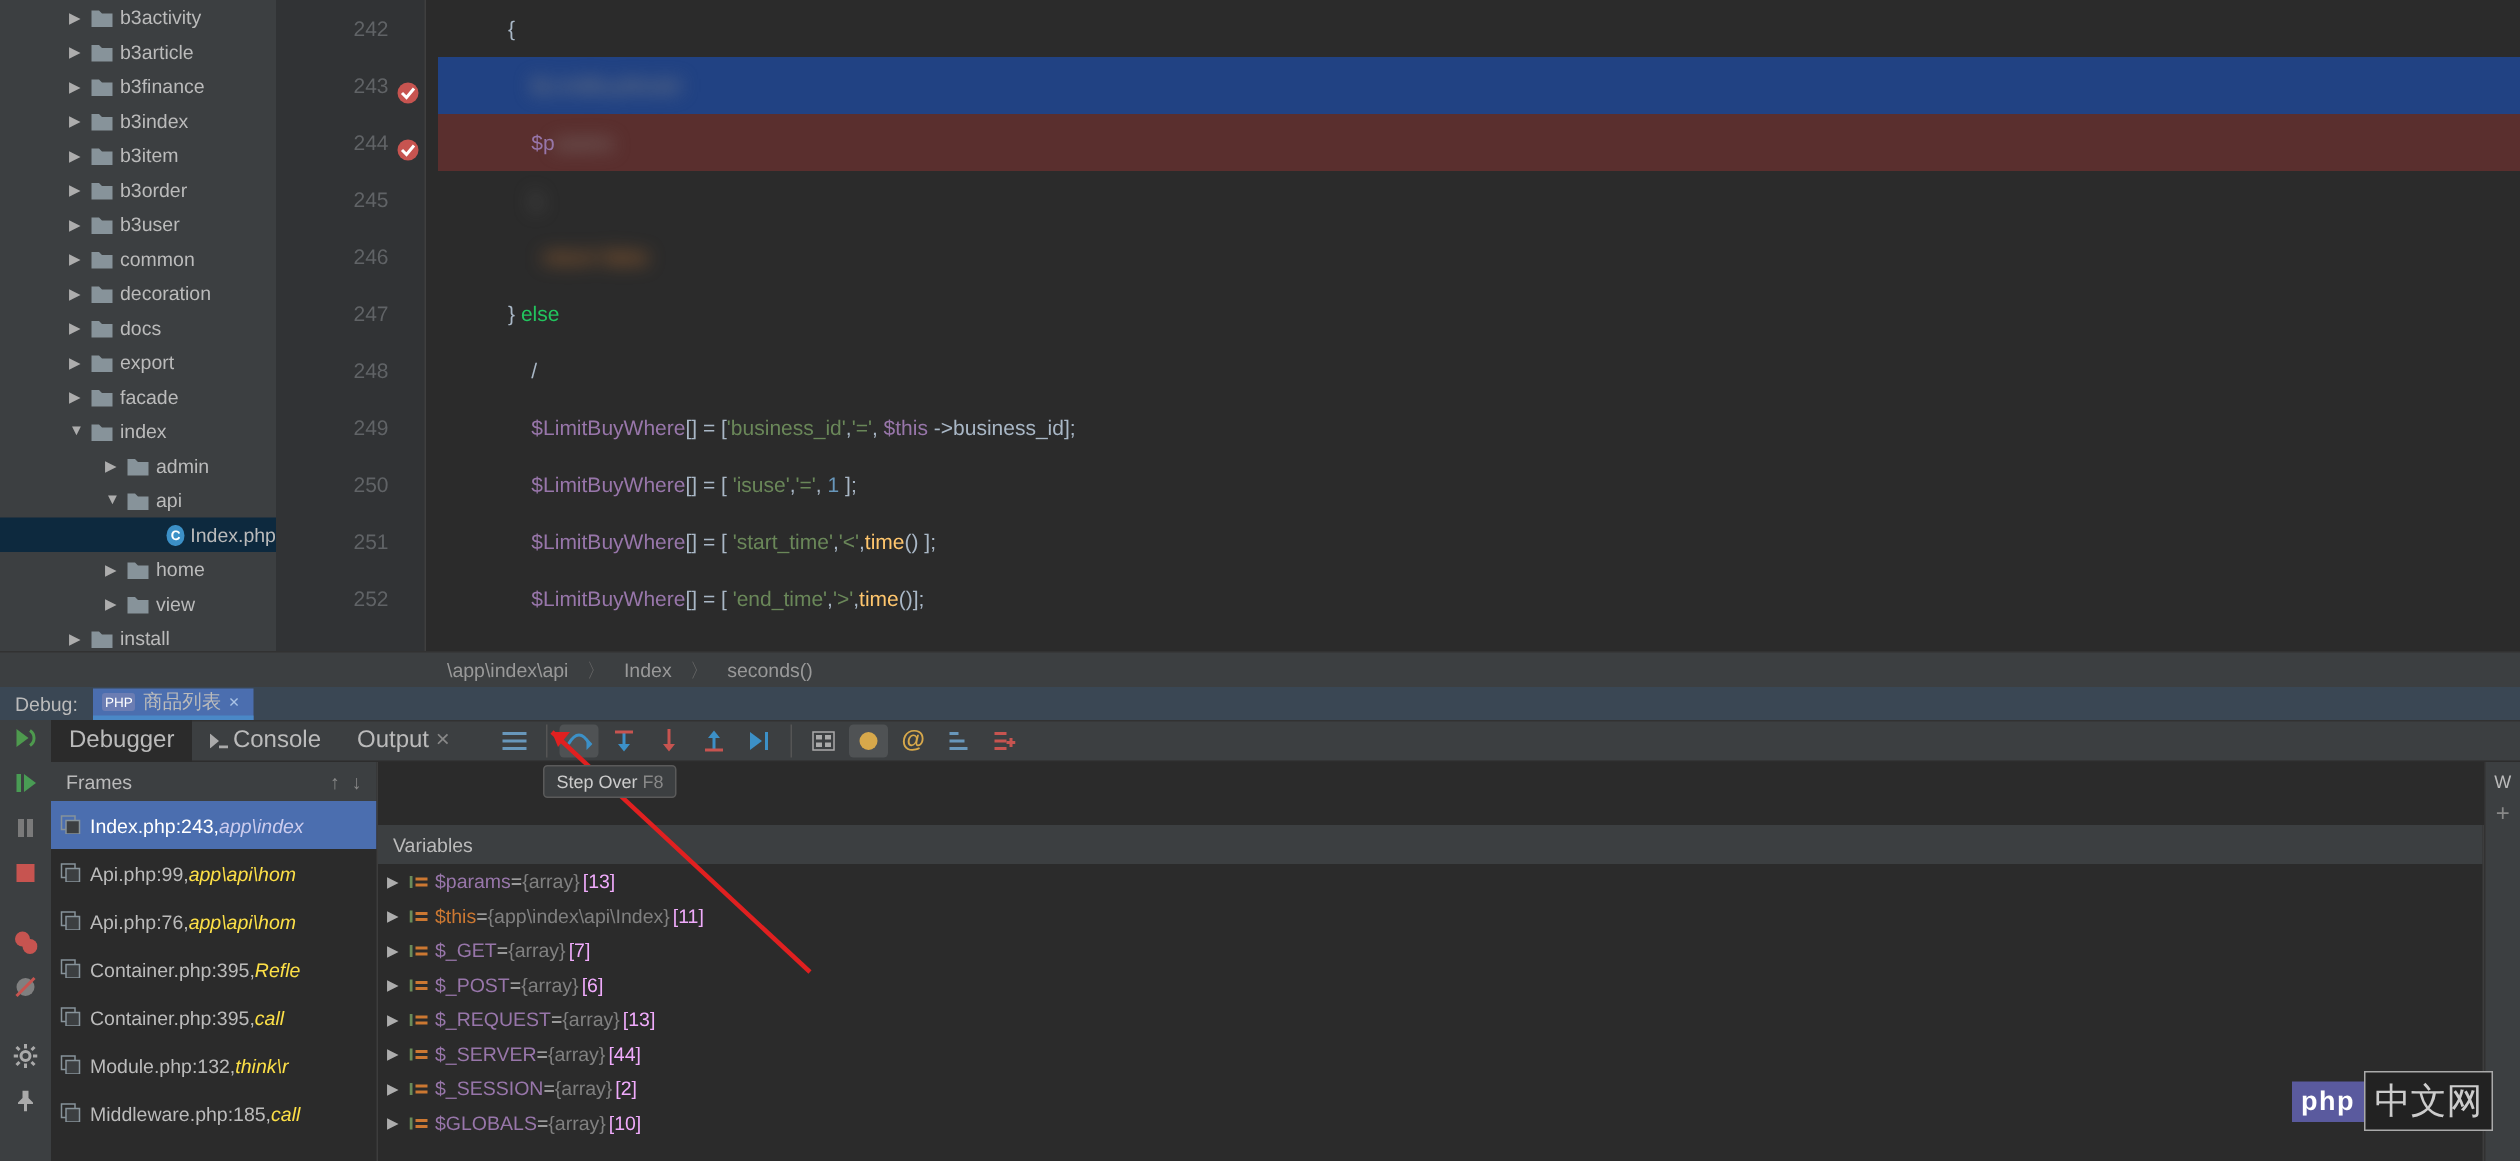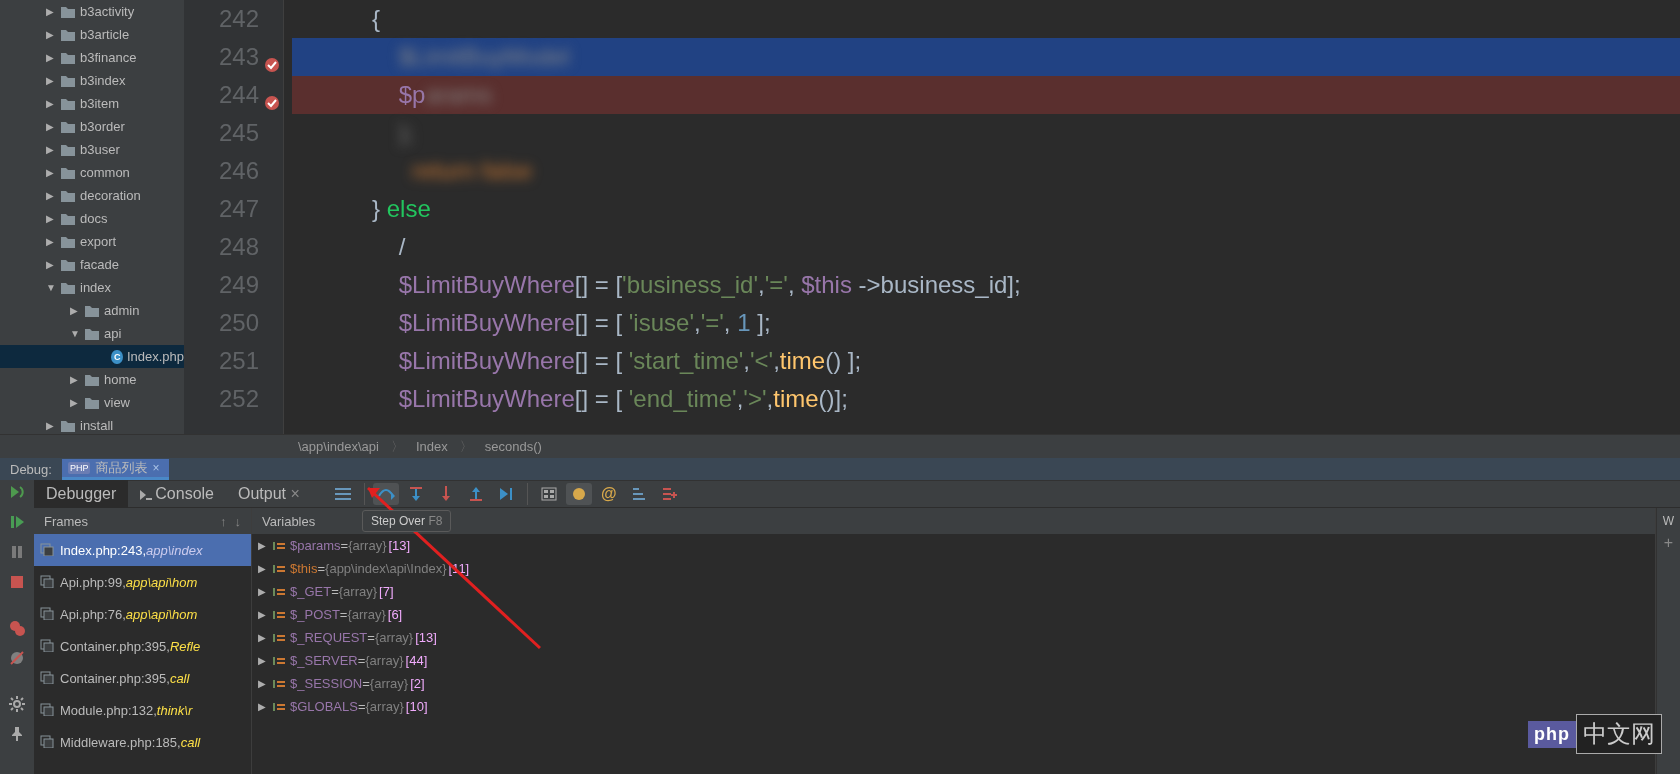--- a/index.html
+++ b/index.html
@@ -5,21 +5,21 @@
   * { margin:0; padding:0; box-sizing:border-box; font-family: "Segoe UI", Arial, sans-serif; }
   body { background:#2b2b2b; color:#bbb; width:1680px; height:774px; overflow:hidden; position:relative; }
   .main { display:flex; height:434px; }
   .sidebar { width:184px; background:#3c3f41; overflow:hidden; font-size:13px; color:#bbb; }
   .tree-item { display:flex; align-items:center; height:23px; padding-left:10px; white-space:nowrap; }
   .tree-item .arrow { width:14px; color:#adadad; font-size:10px; }
   .tree-item .folder-icon { width:16px; height:14px; margin-right:4px; }
   .folder-svg { fill:#87939a; }
   .tree-item.selected { background:#0d293e; }
   .file-icon { width:14px; height:14px; border-radius:50%; background:#3c90c7; display:inline-flex; align-items:center; justify-content:center; color:#fff; font-size:9px; font-weight:bold; margin-right:4px; }
-  .editor { flex:1; display:flex; background:#2b2b2b; font-family:"JetBrains Mono","Consolas",monospace; font-size:24px; position:relative; }
+  .editor { flex:1; display:flex; background:#2b2b2b; font-family:"JetBrains Mono","Consolas",monospace; font-size:14px; position:relative; }
   .gutter { width:100px; text-align:right; color:#606366; padding-right:24px; line-height:38px; position:relative; background:#313335; border-right:1px solid #3f3f3f; }
   .gutter .ln { height:38px; }
   .gutter .bp { position:absolute; right:2px; width:18px; height:18px; }
   .code { flex:1; line-height:38px; white-space:pre; color:#a9b7c6; padding-left:8px; overflow:hidden;}
   .code .line { height:38px; position:relative;}
   .hl-blue { background:#214283; }
   .hl-red  { background:#5a2f2e; }
   .kw { color:#22c55e; }
   .var { color:#9876aa; }
   .str { color:#6a8759; }
@@ -43,21 +43,21 @@
   .panel { display:flex; height:266px; background:#2b2b2b; }
   .panel-col { border-right:1px solid #3d3d3d; display:flex; flex-direction:column; }
   .panel-head { height:26px; background:#3c3f41; color:#bbb; font-size:13px; padding:0 10px; display:flex; align-items:center; justify-content:space-between;}
   .frames { width:218px; }
   .frame-list { flex:1; overflow:hidden; font-size:13px; }
   .frame-item { height:23px; display:flex; align-items:center; padding:16px 6px; color:#bbb; white-space:nowrap; overflow:hidden; }
   .frame-item.sel { background:#4b6eaf; color:#fff; }
   .frame-item .dim { color:#fde047; font-style:italic; }
   .frame-item.sel .dim { color:#cce; }
   .frame-sub-icon { width:16px; margin-right:4px; color:#87939a; }
-  .vars-col { flex:1; }
+  .vars-col { flex:1;margin-top:42px; }
   .var-row { height:23px; display:flex; align-items:center; font-size:13px; color:#bbb; padding-left:6px;}
   .var-row .arrow { width:14px; color:#adadad; font-size:10px;}
   .var-row .vname { color:#9876aa;}
   .var-row .special { color:#cc7832;}
   .var-row .typ { color:#808080; }
   .var-row .cnt { color:#f0abfc; margin-left:2px;}
   .right-strip { width:24px; background:#3c3f41; border-left:1px solid #323232; display:flex; flex-direction:column; align-items:center; padding-top:6px; gap:6px;}
   .tooltip { position:absolute; background:#3c3f41; border:1px solid #5a5a5a; color:#ccc; font-size:12px; padding:3px 8px; border-radius:3px; pointer-events:none; z-index:99;}
   .arrow-annot { position:absolute; pointer-events:none; z-index:90;}
   .php-logo { position:absolute; right:18px; bottom:20px; display:flex; align-items:center; }

